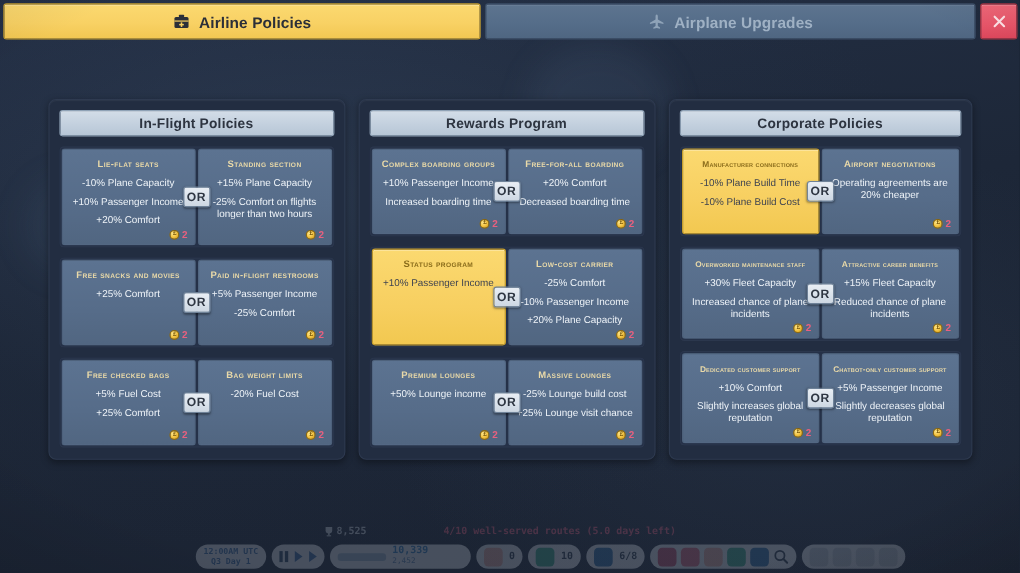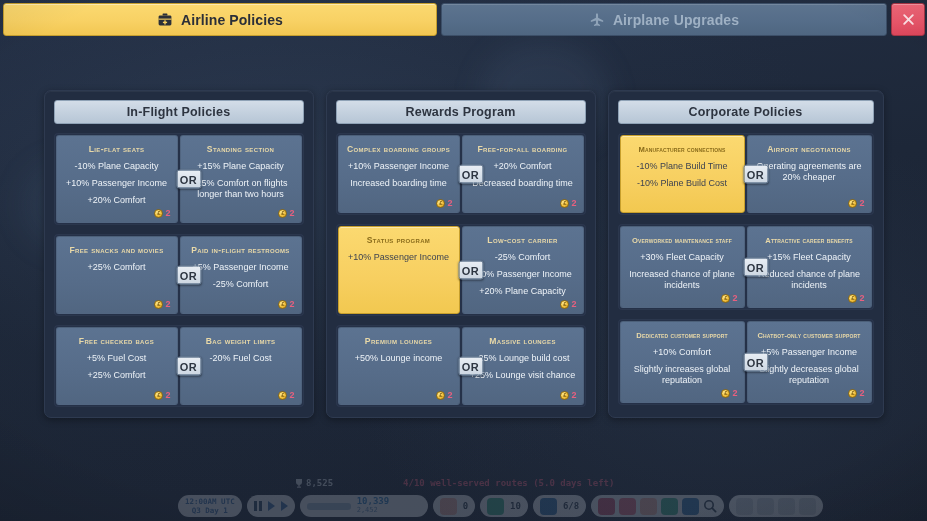--- a/index.html
+++ b/index.html
@@ -157,21 +157,20 @@
     background: linear-gradient(180deg,#e9eef4 0%,#dbe3ec 50%,#cdd7e2 100%);
     border: 1px solid #6f8298;
     border-radius: 3px;
     color: #2e3642;
     font-size: 11px; font-weight: bold;
     display:flex; align-items:center; justify-content:center;
     z-index: 5;
     letter-spacing: .4px;
     box-shadow: 0 1px 2px rgba(0,0,0,.35);
     cursor: pointer;
-    margin-left: 10px;
   }
 
   
   #bottom-wrap {
     position:absolute; left:0; right:0; bottom:0; height:45px;
     opacity: 0.22;
     pointer-events: none;
   }
   #top-strip {
     position:absolute; bottom:33px; left:295px;

